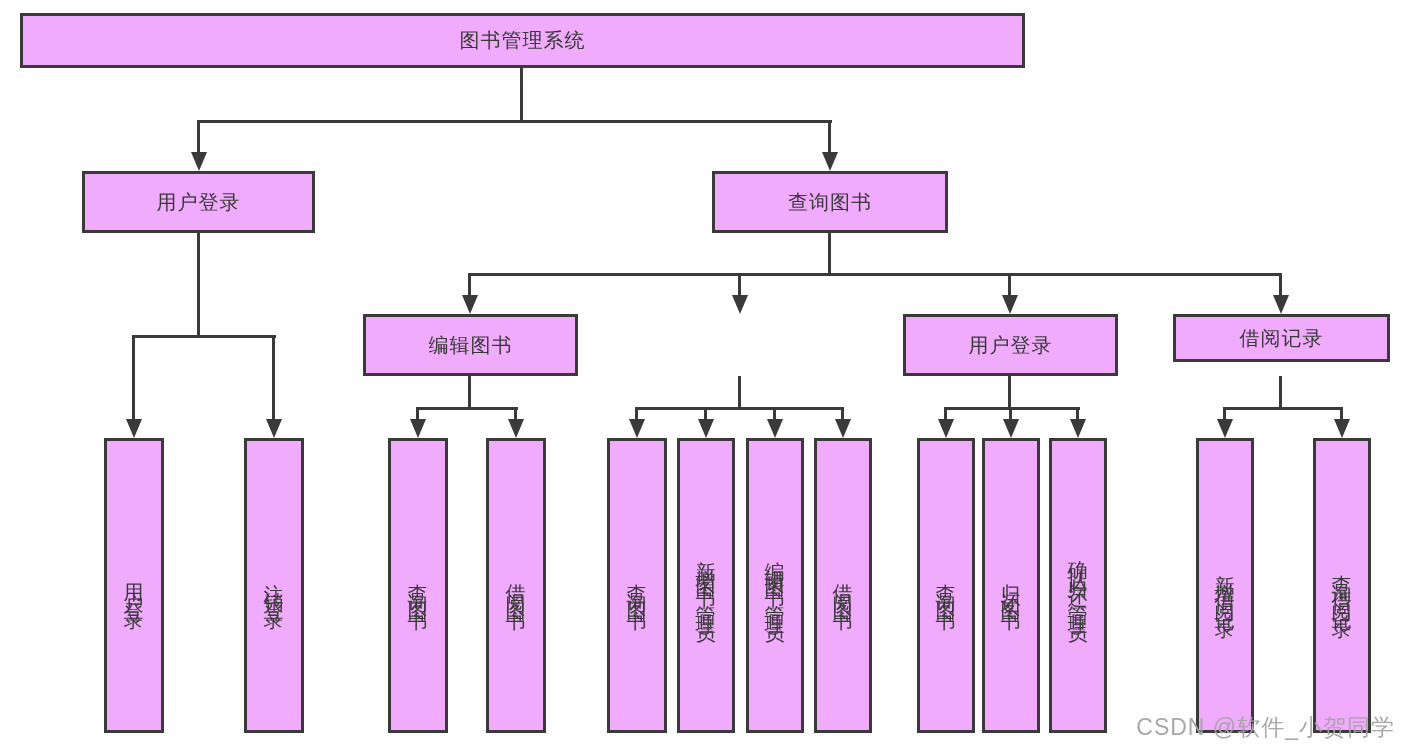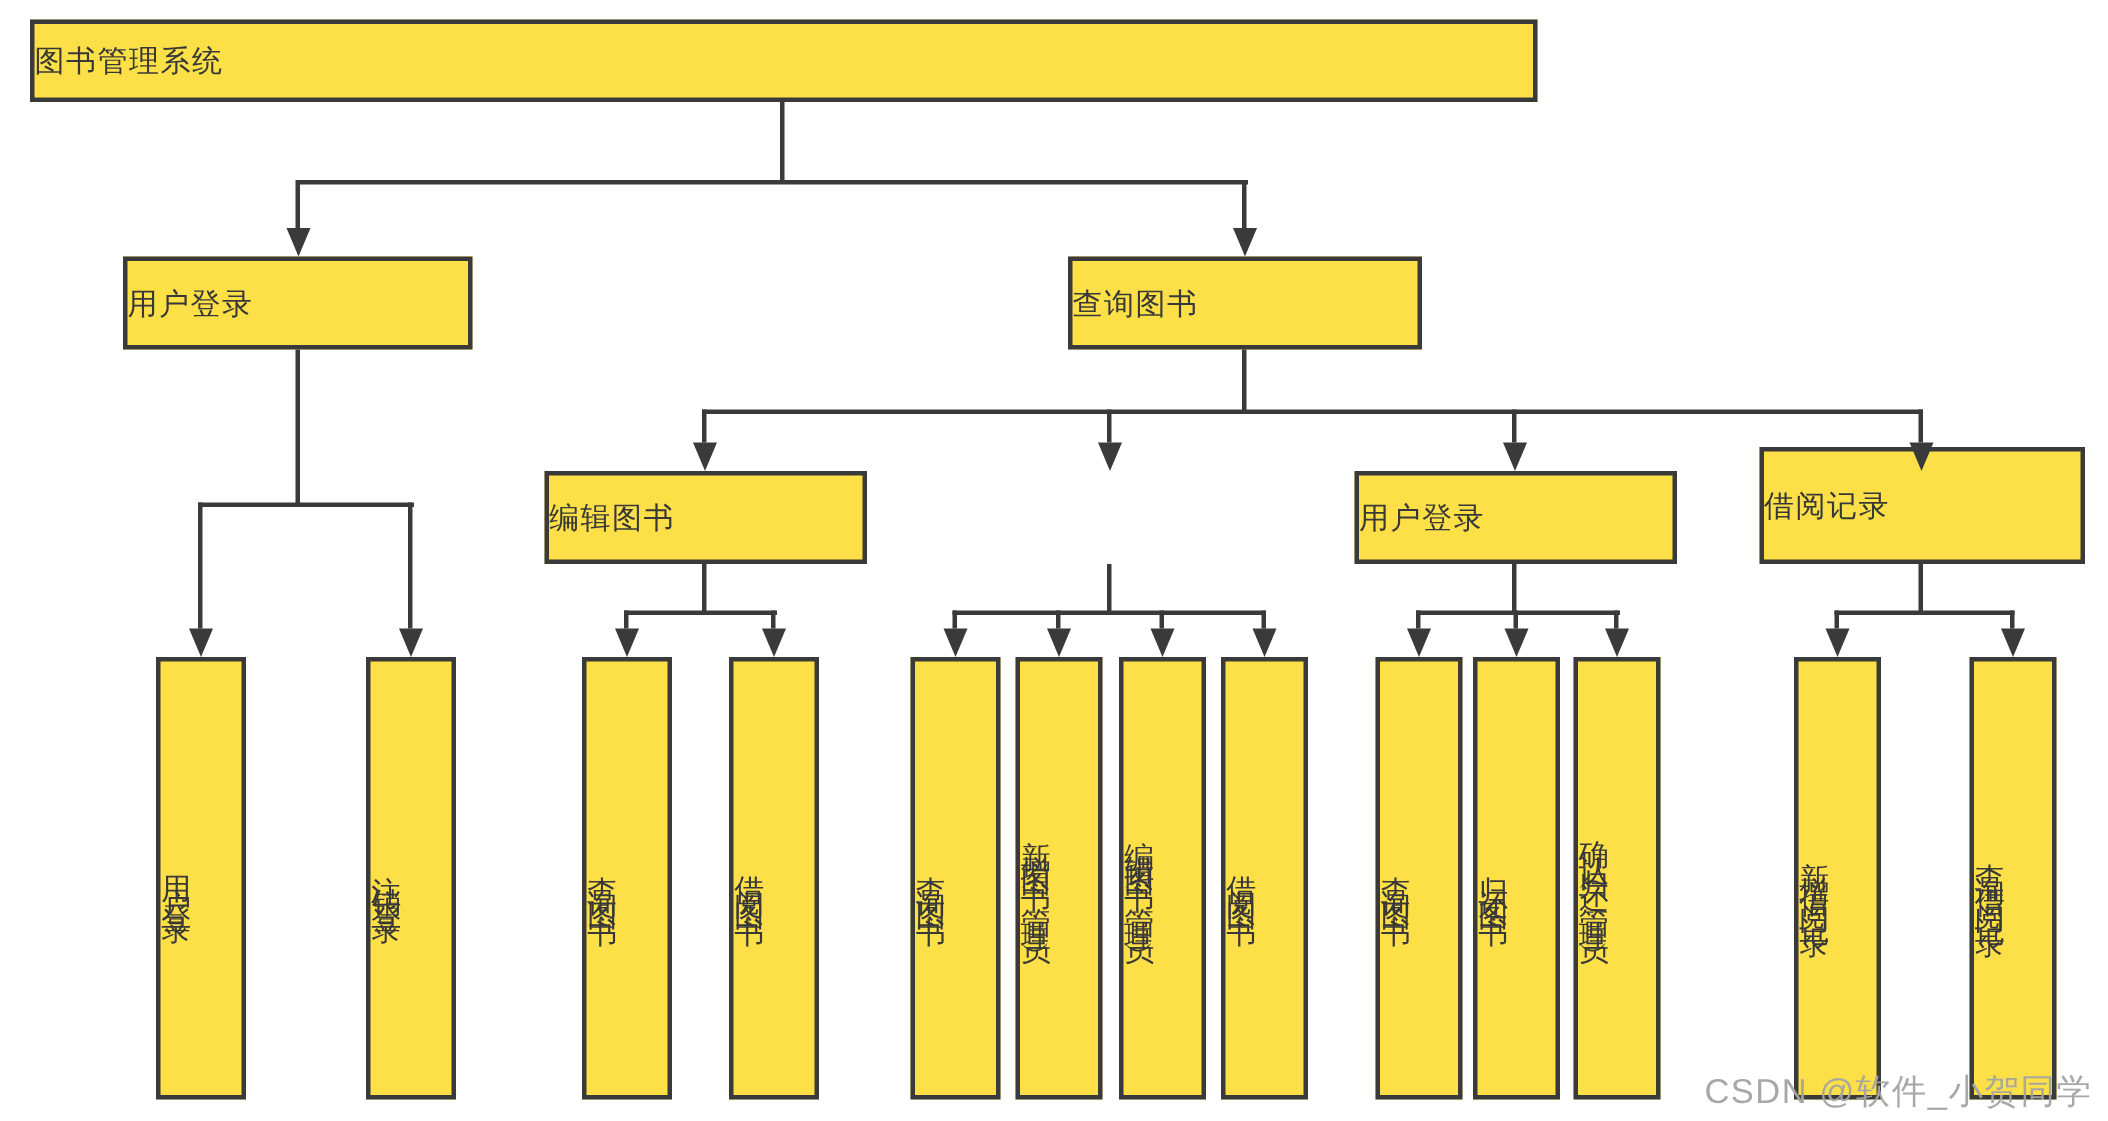--- a/index.html
+++ b/index.html
@@ -9,24 +9,24 @@
     background:#ffffff;
     font-family:"Liberation Sans","DejaVu Sans",sans-serif;
     overflow:hidden;
     color:#333333;
   }
   
   .node{
     position:absolute;
     box-sizing:border-box;
     border:3px solid #3a3a3a;
-    background:#fde047;
+    background:#f0abfc;
     display:flex;
     align-items:center;
-    justify-content:flex-start;
+    justify-content:center;
   }
   .node .lbl{
     font-size:20px;
     letter-spacing:1px;
     color:#383838;
     white-space:nowrap;
   }
   .vnode .vlbl{
     writing-mode:vertical-rl;
     text-orientation:mixed;
@@ -72,21 +72,21 @@
   <div class="node" style="left:712px;top:171px;width:236px;height:62px">
     <span class="lbl">查询图书</span>
   </div>
 
   <div class="node" style="left:363px;top:314px;width:215px;height:62px">
     <span class="lbl">编辑图书</span>
   </div>
   <div class="node" style="left:903px;top:314px;width:215px;height:62px">
     <span class="lbl">用户登录</span>
   </div>
-  <div class="node" style="left:1173px;top:298px;width:217px;height:78px">
+  <div class="node" style="left:1173px;top:314px;width:217px;height:48px">
     <span class="lbl">借阅记录</span>
   </div>
 
   <div class="node vnode" style="left:104px;top:438px;width:60px;height:295px">
     <span class="vlbl">用户登录</span>
   </div>
   <div class="node vnode" style="left:244px;top:438px;width:60px;height:295px">
     <span class="vlbl">注销登录</span>
   </div>
 

